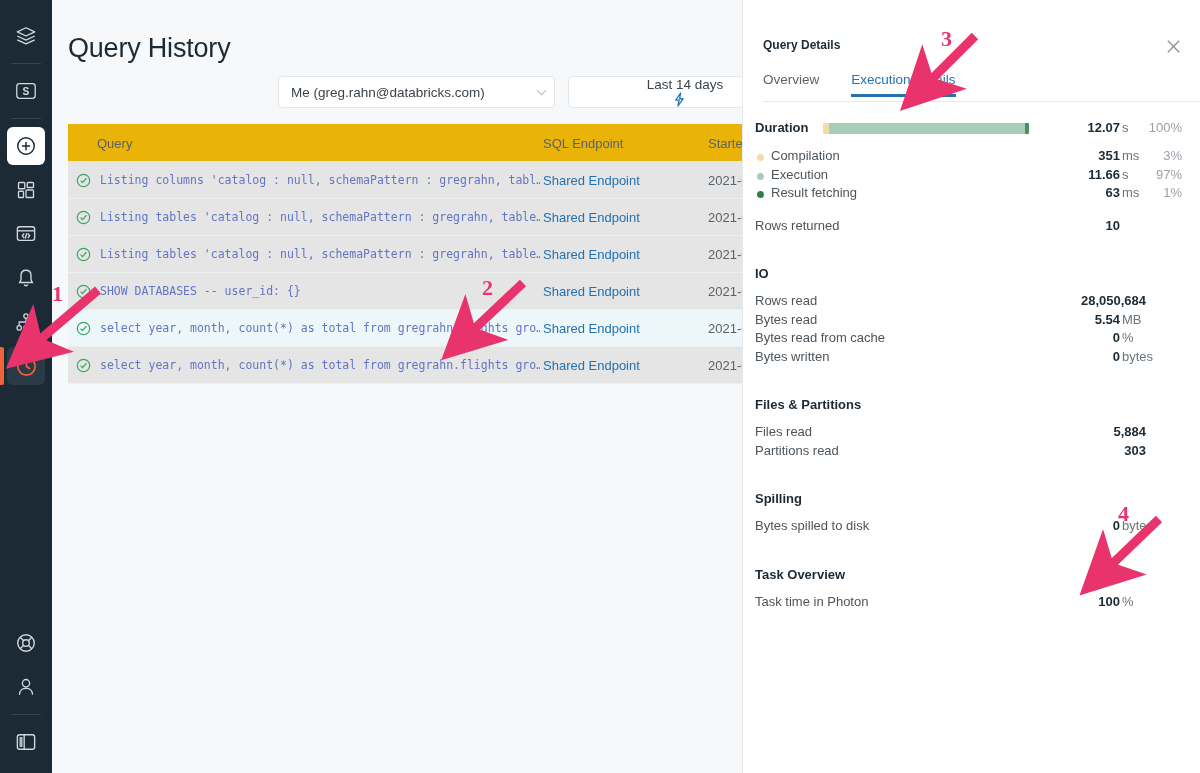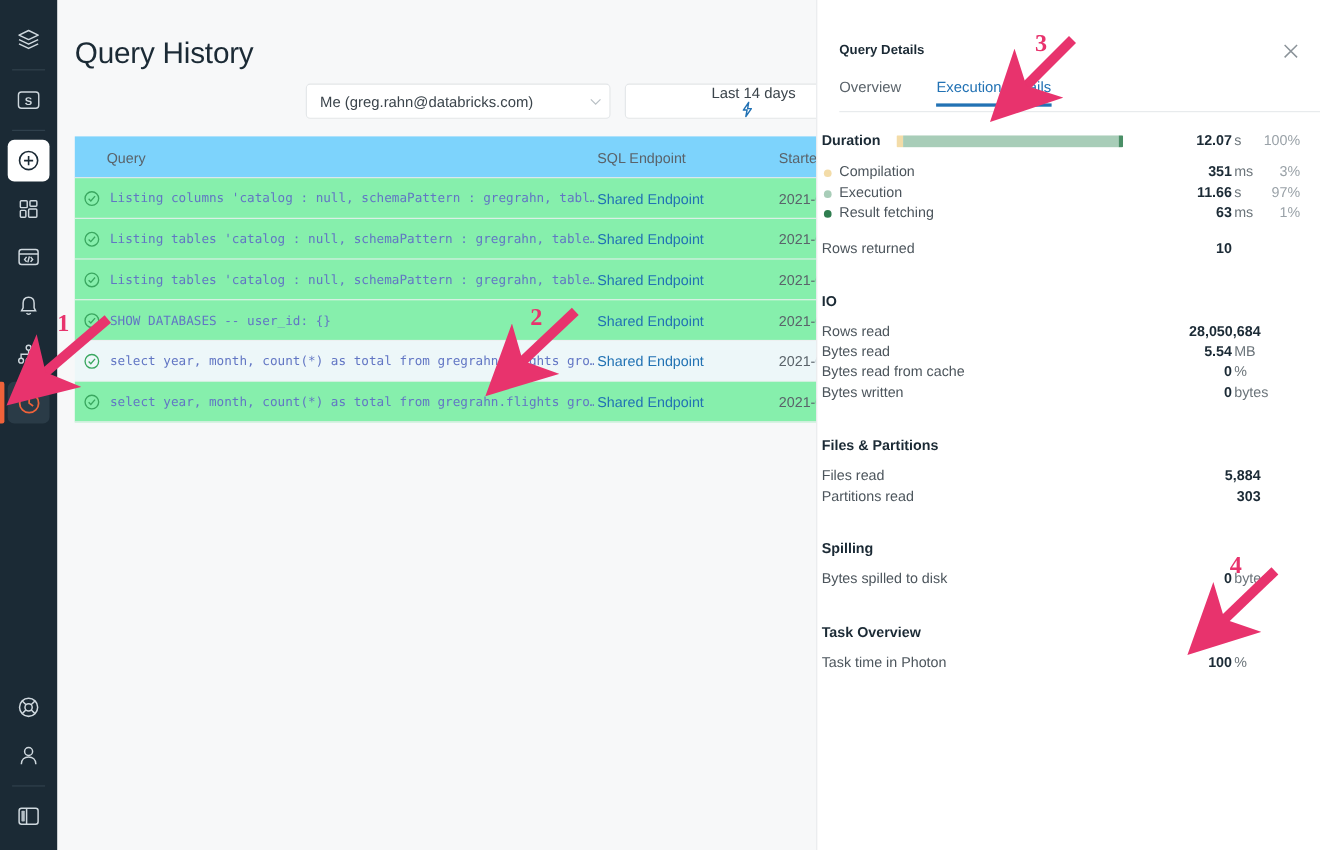--- a/index.html
+++ b/index.html
@@ -67,31 +67,31 @@
   .filter-date { left: 516px; width: 222px; flex-direction: column; }
   .filter-date .fv { padding-left: 12px; flex: 1; }
   .bolt-wrap {
     width: 30px; height: 30px; display:flex; align-items:center; justify-content:center;
     color: #2272b4;
   }
 
   
   .table { position: absolute; left: 16px; top: 124px; right: 0; }
   .thead {
-    height: 38px; background: #7dd3fc;
+    height: 38px; background: #eab308;
     border-bottom: 1px solid #e6e9eb;
     position: relative; font-size: 13px; color: #5a636a;
   }
   .thead .th { position: absolute; top: 12px; }
   .th-query { left: 29px; }
   .th-endpoint { left: 475px; }
   .th-started { left: 640px; }
   .trow {
     height: 37px; border-bottom: 1px solid #edf0f1;
-    position: relative; background: #86efac;
+    position: relative; background: #e5e5e5;
   }
   .trow.selected { background: #edf7f9; }
   .status-ic {
     position: absolute; left: 8px; top: 11px; width: 15px; height: 15px;
     color: #3aa760;
   }
   .q-text {
     position: absolute; left: 32px; top: 11px;
     font-family: "DejaVu Sans Mono", monospace;
     font-size: 11.5px; color: #6276c4;
@@ -131,21 +131,21 @@
   .tab {
     font-size: 13.5px; color: #5a636a; padding-bottom: 9px;
     position: relative; cursor: pointer;
   }
   .tab.active { color: #2272b4; }
   .tab.active::after {
     content: ""; position: absolute; left: 0; right: 0; bottom: -1px;
     height: 3px; background: #2272b4;
   }
 
-  .pbody { position: absolute; left: 4px; right: 18px; top: 120px; }
+  .pbody { position: absolute; left: 12px; right: 18px; top: 120px; }
 
   .row {
     position: relative; height: 18.5px; font-size: 13px; color: #4c555c;
     margin-bottom: 0;
   }
   .row .lbl { position: absolute; left: 0; top: 0; white-space: nowrap; }
   .row .lbl.bold { font-weight: bold; color: #1b2a35; }
   .row .val {
     position: absolute; right: 62px; top: 0;
     font-weight: bold; color: #1b2a35; text-align: right;

